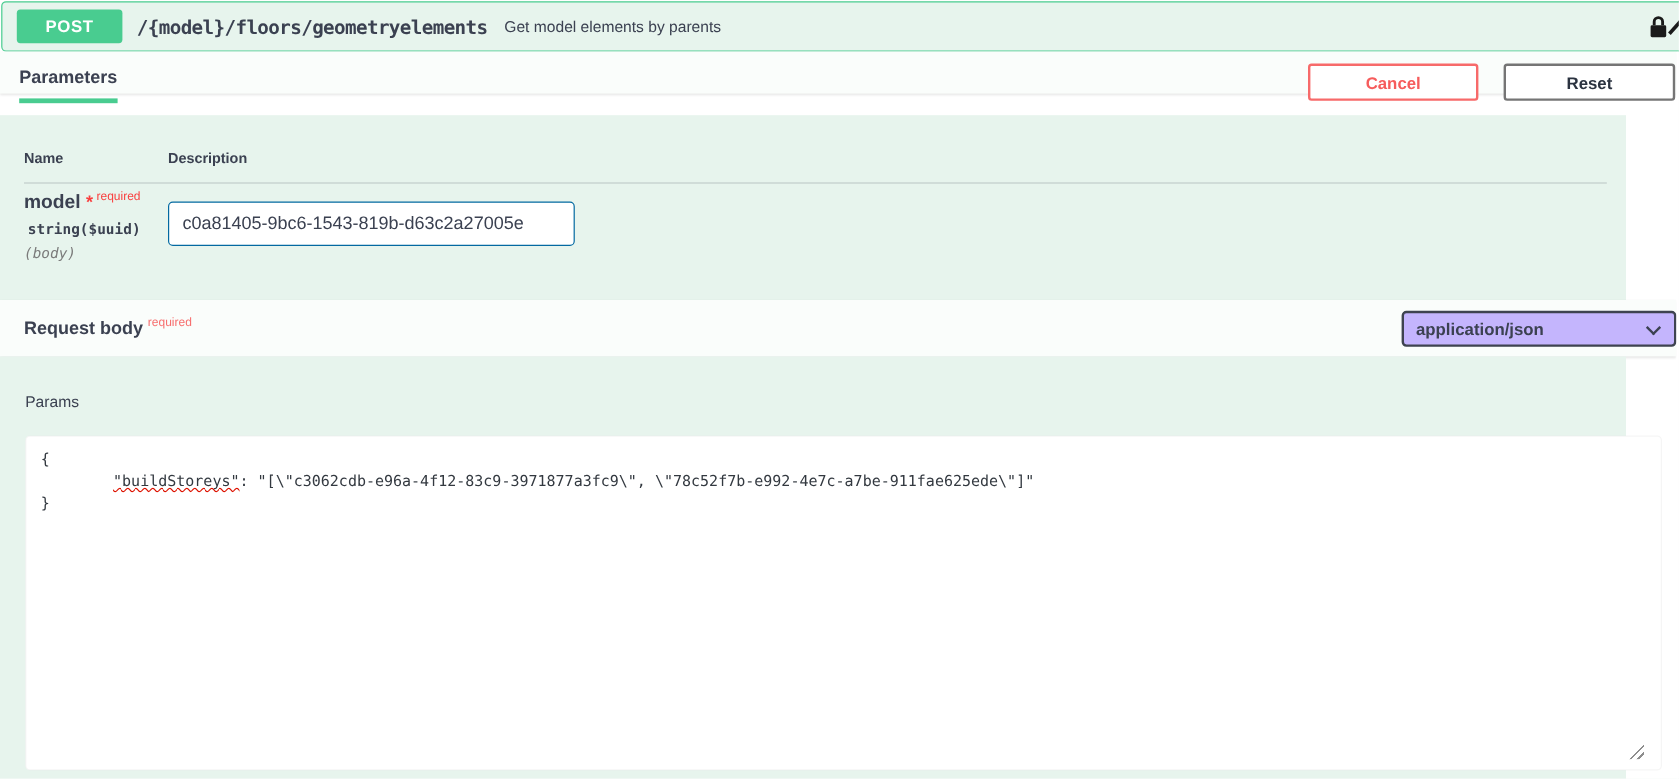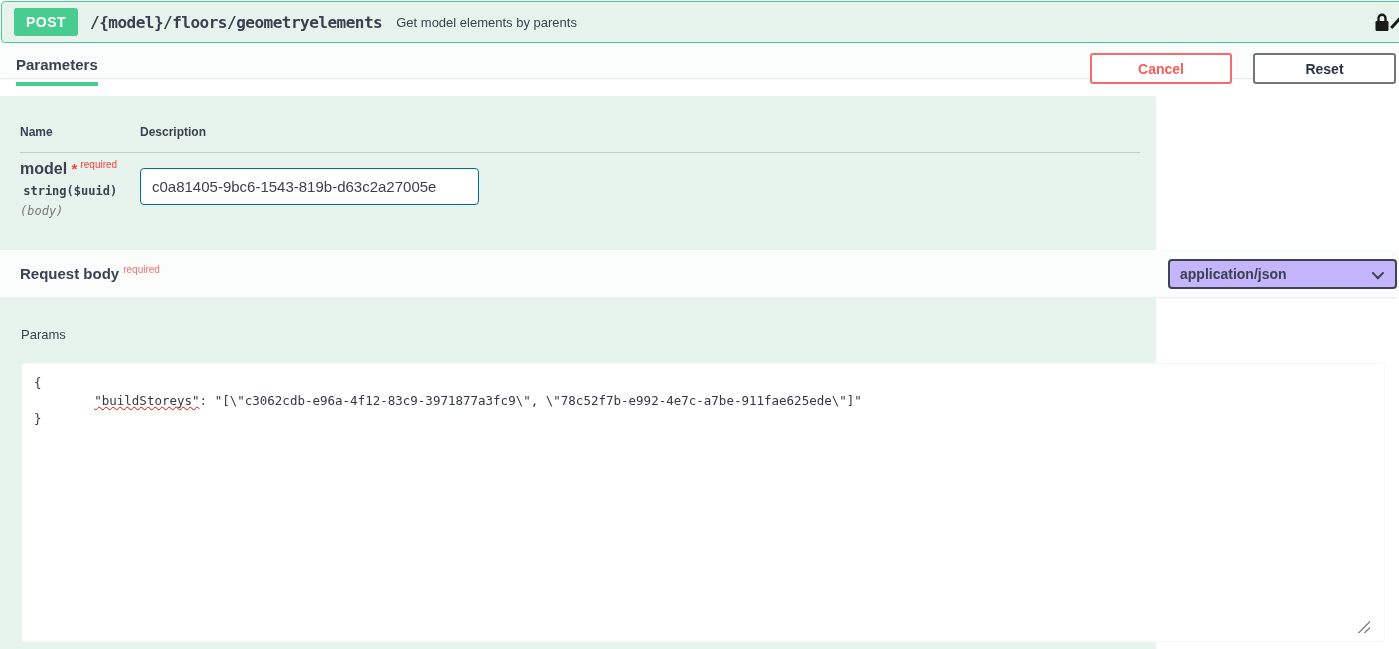--- a/index.html
+++ b/index.html
@@ -17,21 +17,21 @@
     left: 1px; top: 1px; width: 1402px; height: 42px;
     background: #e7f4ed;
     border: 1.5px solid #49cc90;
     border-radius: 4px;
     display: flex;
     align-items: center;
     cursor: pointer;
   }
   .method-badge {
     margin-left: 12px;
-    width: 64px; height: 28px;
+    width: 88px; height: 28px;
     background: #49cc90;
     border-radius: 3px;
     color: #ffffff;
     font-weight: bold;
     font-size: 14px;
     display: flex; align-items: center; justify-content: center;
     letter-spacing: 0.5px;
   }
   .endpoint-path {
     margin-left: 12px;
@@ -89,21 +89,21 @@
     font-weight: bold;
     display: flex; align-items: center; justify-content: center;
     cursor: pointer;
   }
   .btn-cancel { left: 1090px; width: 142px; border: 2px solid #f76a6a; color: #f65c5c; }
   .btn-reset  { left: 1253px; width: 143px; border: 2px solid #757575; color: #2b3340; }
 
   
   .green-panel {
     position: absolute;
-    left: 0; width: 1156px;
+    left: 0; width: 1355px;
     background: #e7f4ed;
   }
   .panel-params { top: 96px; height: 154px; }
   .panel-body   { top: 297px; height: 352px; }
 
   
   .col-header {
     position: absolute;
     font-size: 12px;
     font-weight: bold;

